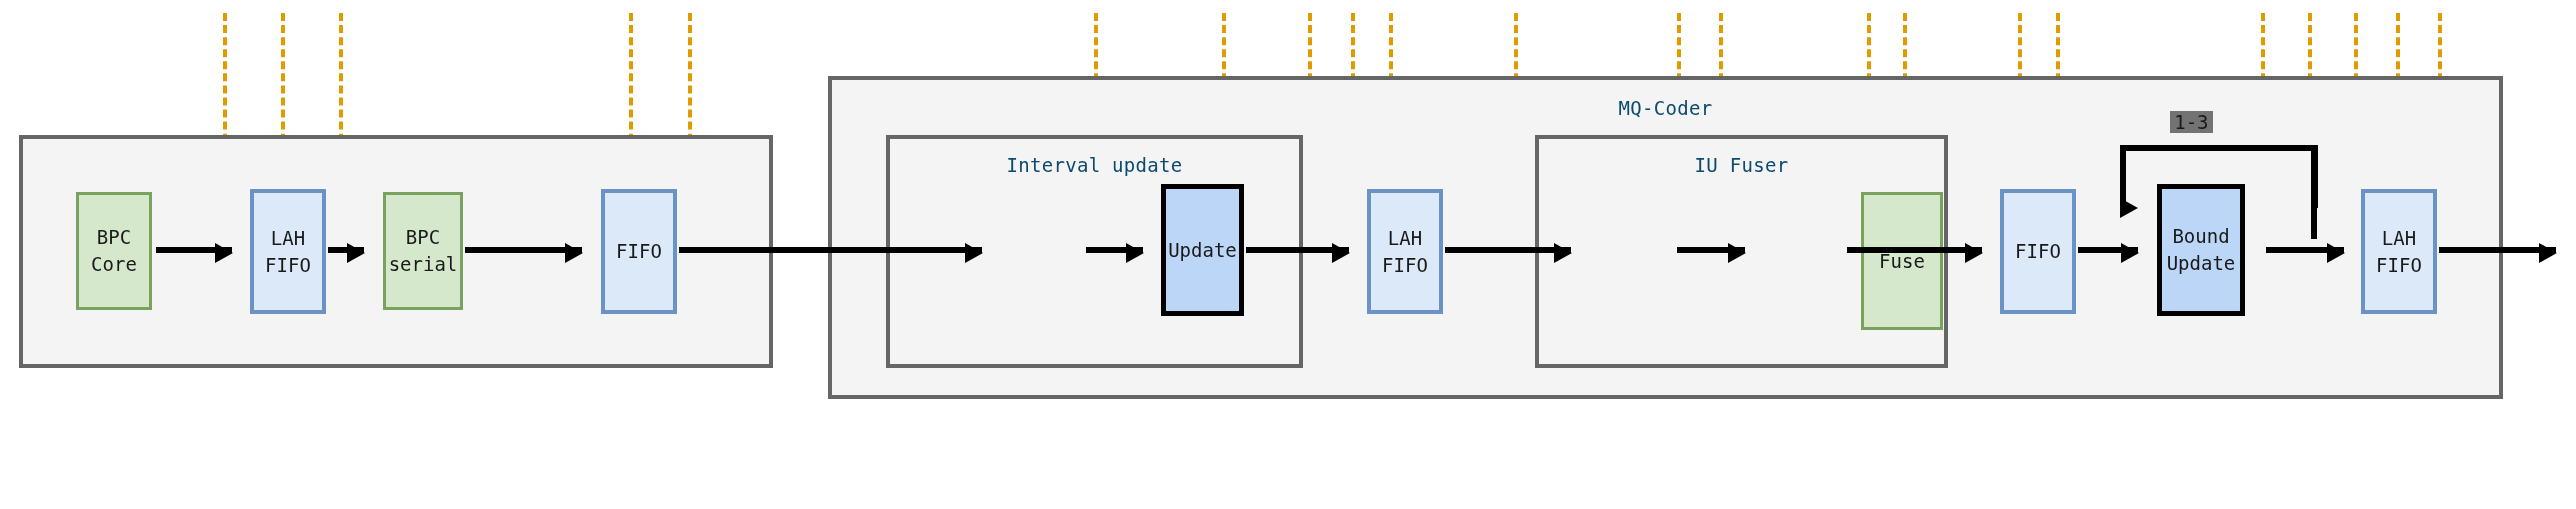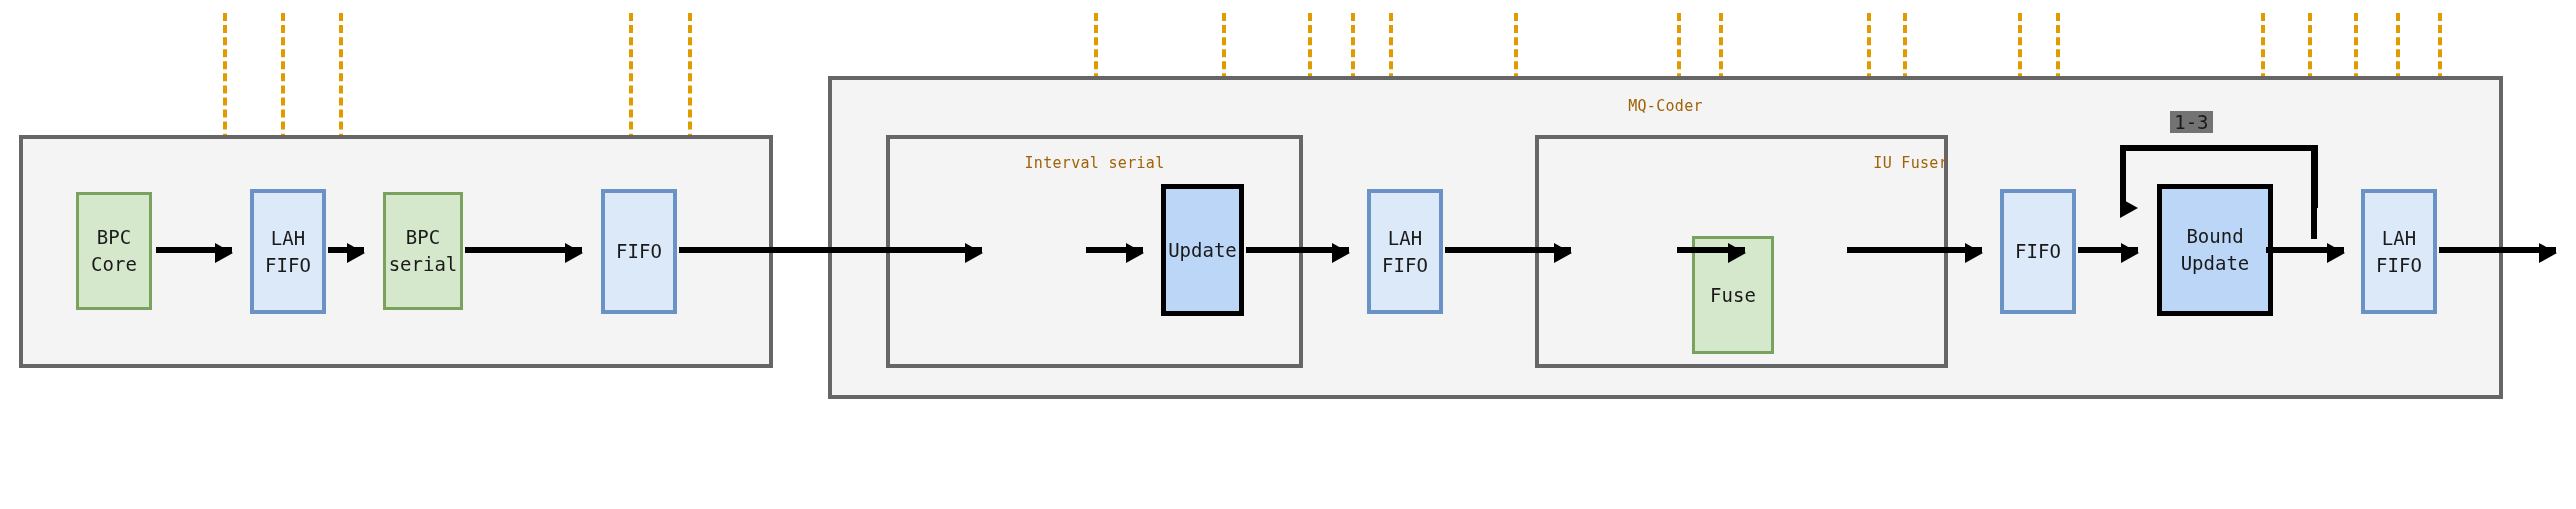--- a/index.html
+++ b/index.html
@@ -6,21 +6,21 @@
   body{font-family:"DejaVu Sans Mono","Liberation Mono",monospace;}
   #stage{position:relative;width:2576px;height:509px;background:#ffffff;overflow:hidden;}
 
   
   .vline{position:absolute;top:12.5px;height:201px;width:0;
          border-left:4.9px dashed #e09b00;}
 
   
   .group{position:absolute;background:#f4f4f4;border:4.9px solid #666666;box-sizing:border-box;}
   .group-title{position:absolute;left:0;right:0;text-align:center;
-               color:#a16207;font-size:15px;letter-spacing:0.3px;white-space:nowrap;}
+               color:#0c4a6e;font-size:19px;letter-spacing:0.3px;white-space:nowrap;}
 
   
   .blk{position:absolute;box-sizing:border-box;display:flex;flex-direction:column;
        align-items:center;justify-content:center;text-align:center;
        font-size:19px;line-height:1.42;color:#1a1a1a;white-space:pre-line;}
   .blk.green{background:#d6e8cc;border:3.5px solid #79a25f;}
   .blk.blue{background:#dce9f8;border:4.2px solid #6a92c4;}
   .blk.blue-dark{background:#bcd6f7;border:5.6px solid #000000;}
 
   
@@ -67,48 +67,48 @@
   <div class="vline" style="left:2354px;"></div>
   <div class="vline" style="left:2396px;"></div>
   <div class="vline" style="left:2438px;"></div>
 
   <div class="group" style="left:19.4px;top:135px;width:754px;height:233px;"></div>
 
   <div class="group" style="left:828px;top:76px;width:1675px;height:323px;"></div>
   <div class="group-title" style="left:828px;width:1675px;top:97px;">MQ-Coder</div>
 
   <div class="group" style="left:886px;top:135px;width:417px;height:233px;"></div>
-  <div class="group-title" style="left:886px;width:417px;top:154px;">Interval serial</div>
+  <div class="group-title" style="left:886px;width:417px;top:154px;">Interval update</div>
 
   <div class="group" style="left:1535px;top:135px;width:413px;height:233px;"></div>
-  <div class="group-title" style="left:1535px;width:413px;top:154px;text-align:right;">IU Fuser</div>
+  <div class="group-title" style="left:1535px;width:413px;top:154px;">IU Fuser</div>
 
   <div class="blk green" style="left:76px;top:192px;width:76px;height:118px;">BPC
 Core</div>
 
   <div class="blk blue" style="left:250px;top:189px;width:76px;height:125px;">LAH
 FIFO</div>
 
   <div class="blk green" style="left:383px;top:192px;width:80px;height:118px;">BPC
 serial</div>
 
   <div class="blk blue" style="left:601px;top:189px;width:76px;height:125px;">FIFO</div>
 
 
   <div class="blk blue-dark" style="left:1161px;top:184px;width:83px;height:132px;">Update</div>
 
   <div class="blk blue" style="left:1367px;top:189px;width:76px;height:125px;">LAH
 FIFO</div>
 
 
-  <div class="blk green" style="left:1692px;top:192px;width:82px;height:118px;margin-top:44px;">Fuse</div>
+  <div class="blk green" style="left:1861px;top:192px;width:82px;height:138px;">Fuse</div>
 
   <div class="blk blue" style="left:2000px;top:189px;width:76px;height:125px;">FIFO</div>
 
-  <div class="blk blue-dark" style="left:2157px;top:184px;width:116px;height:132px;">Bound
+  <div class="blk blue-dark" style="left:2157px;top:184px;width:88px;height:132px;">Bound
 Update</div>
 
   <div class="blk blue" style="left:2361px;top:189px;width:76px;height:125px;">LAH
 FIFO</div>
 
   <div class="arrow" style="left:156px;top:247px;width:76px;"></div>
 
   <div class="arrow" style="left:328px;top:247px;width:36px;"></div>
 
   <div class="arrow" style="left:465px;top:247px;width:117px;"></div>

